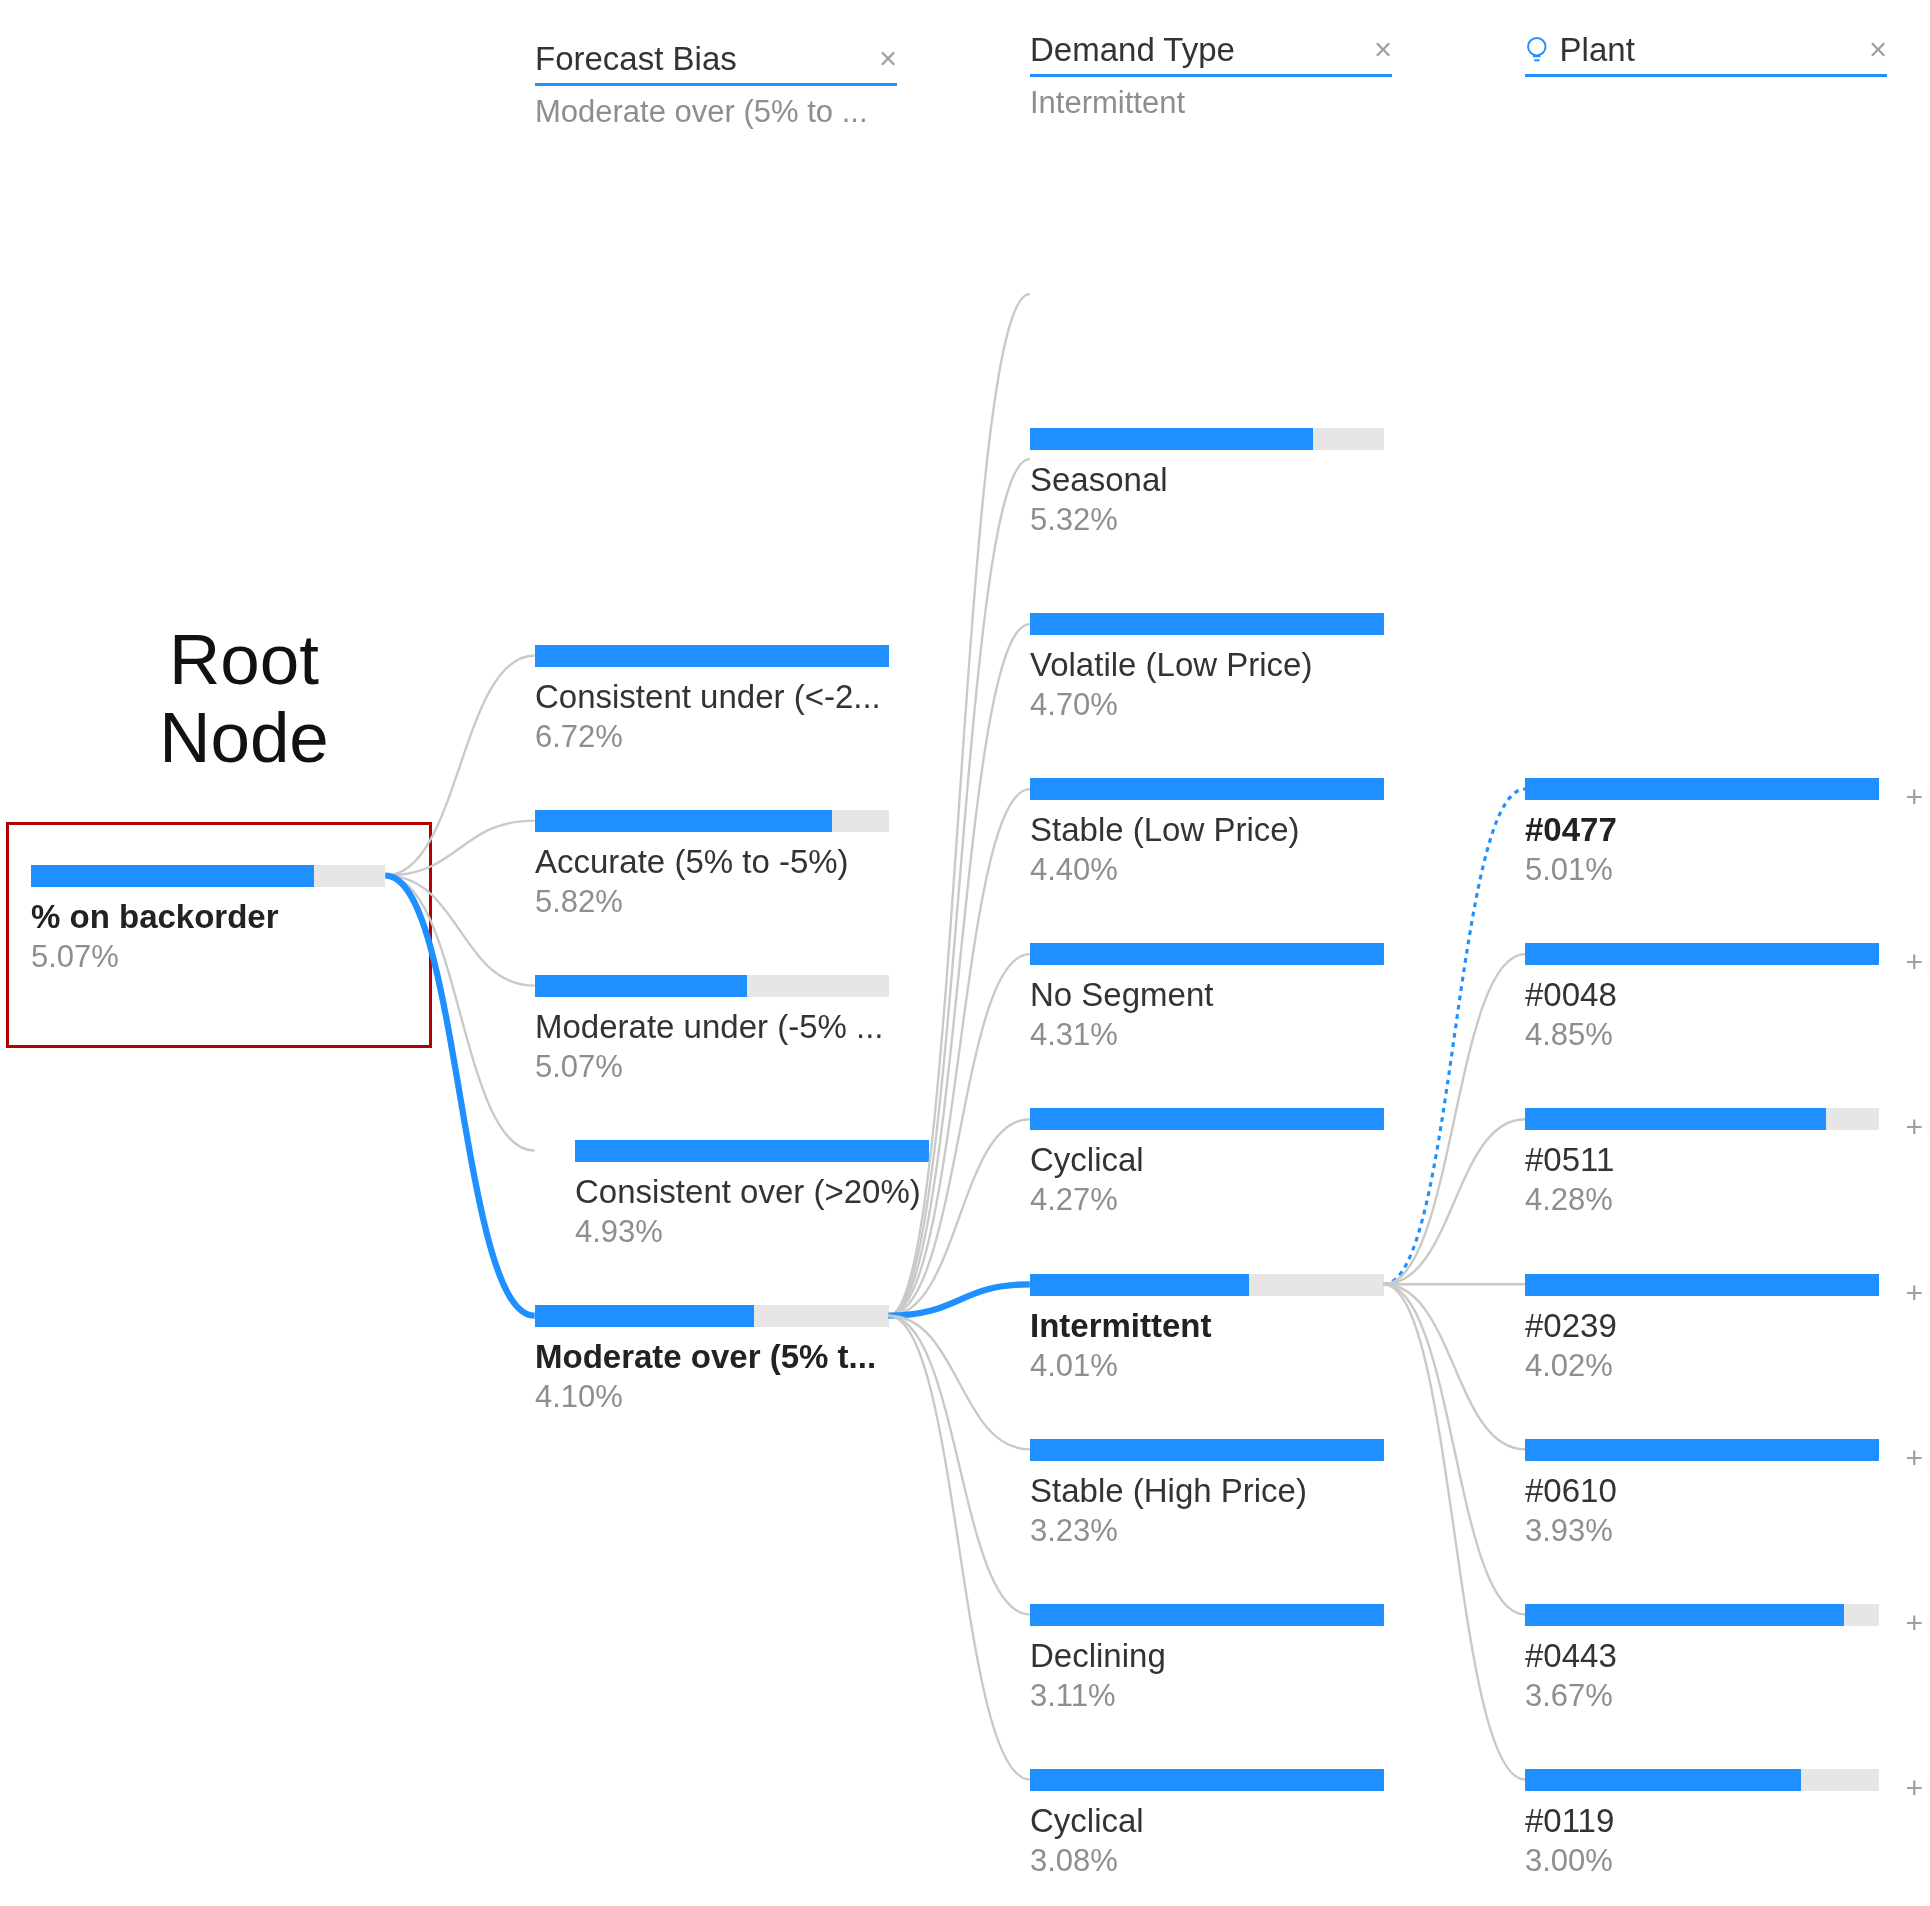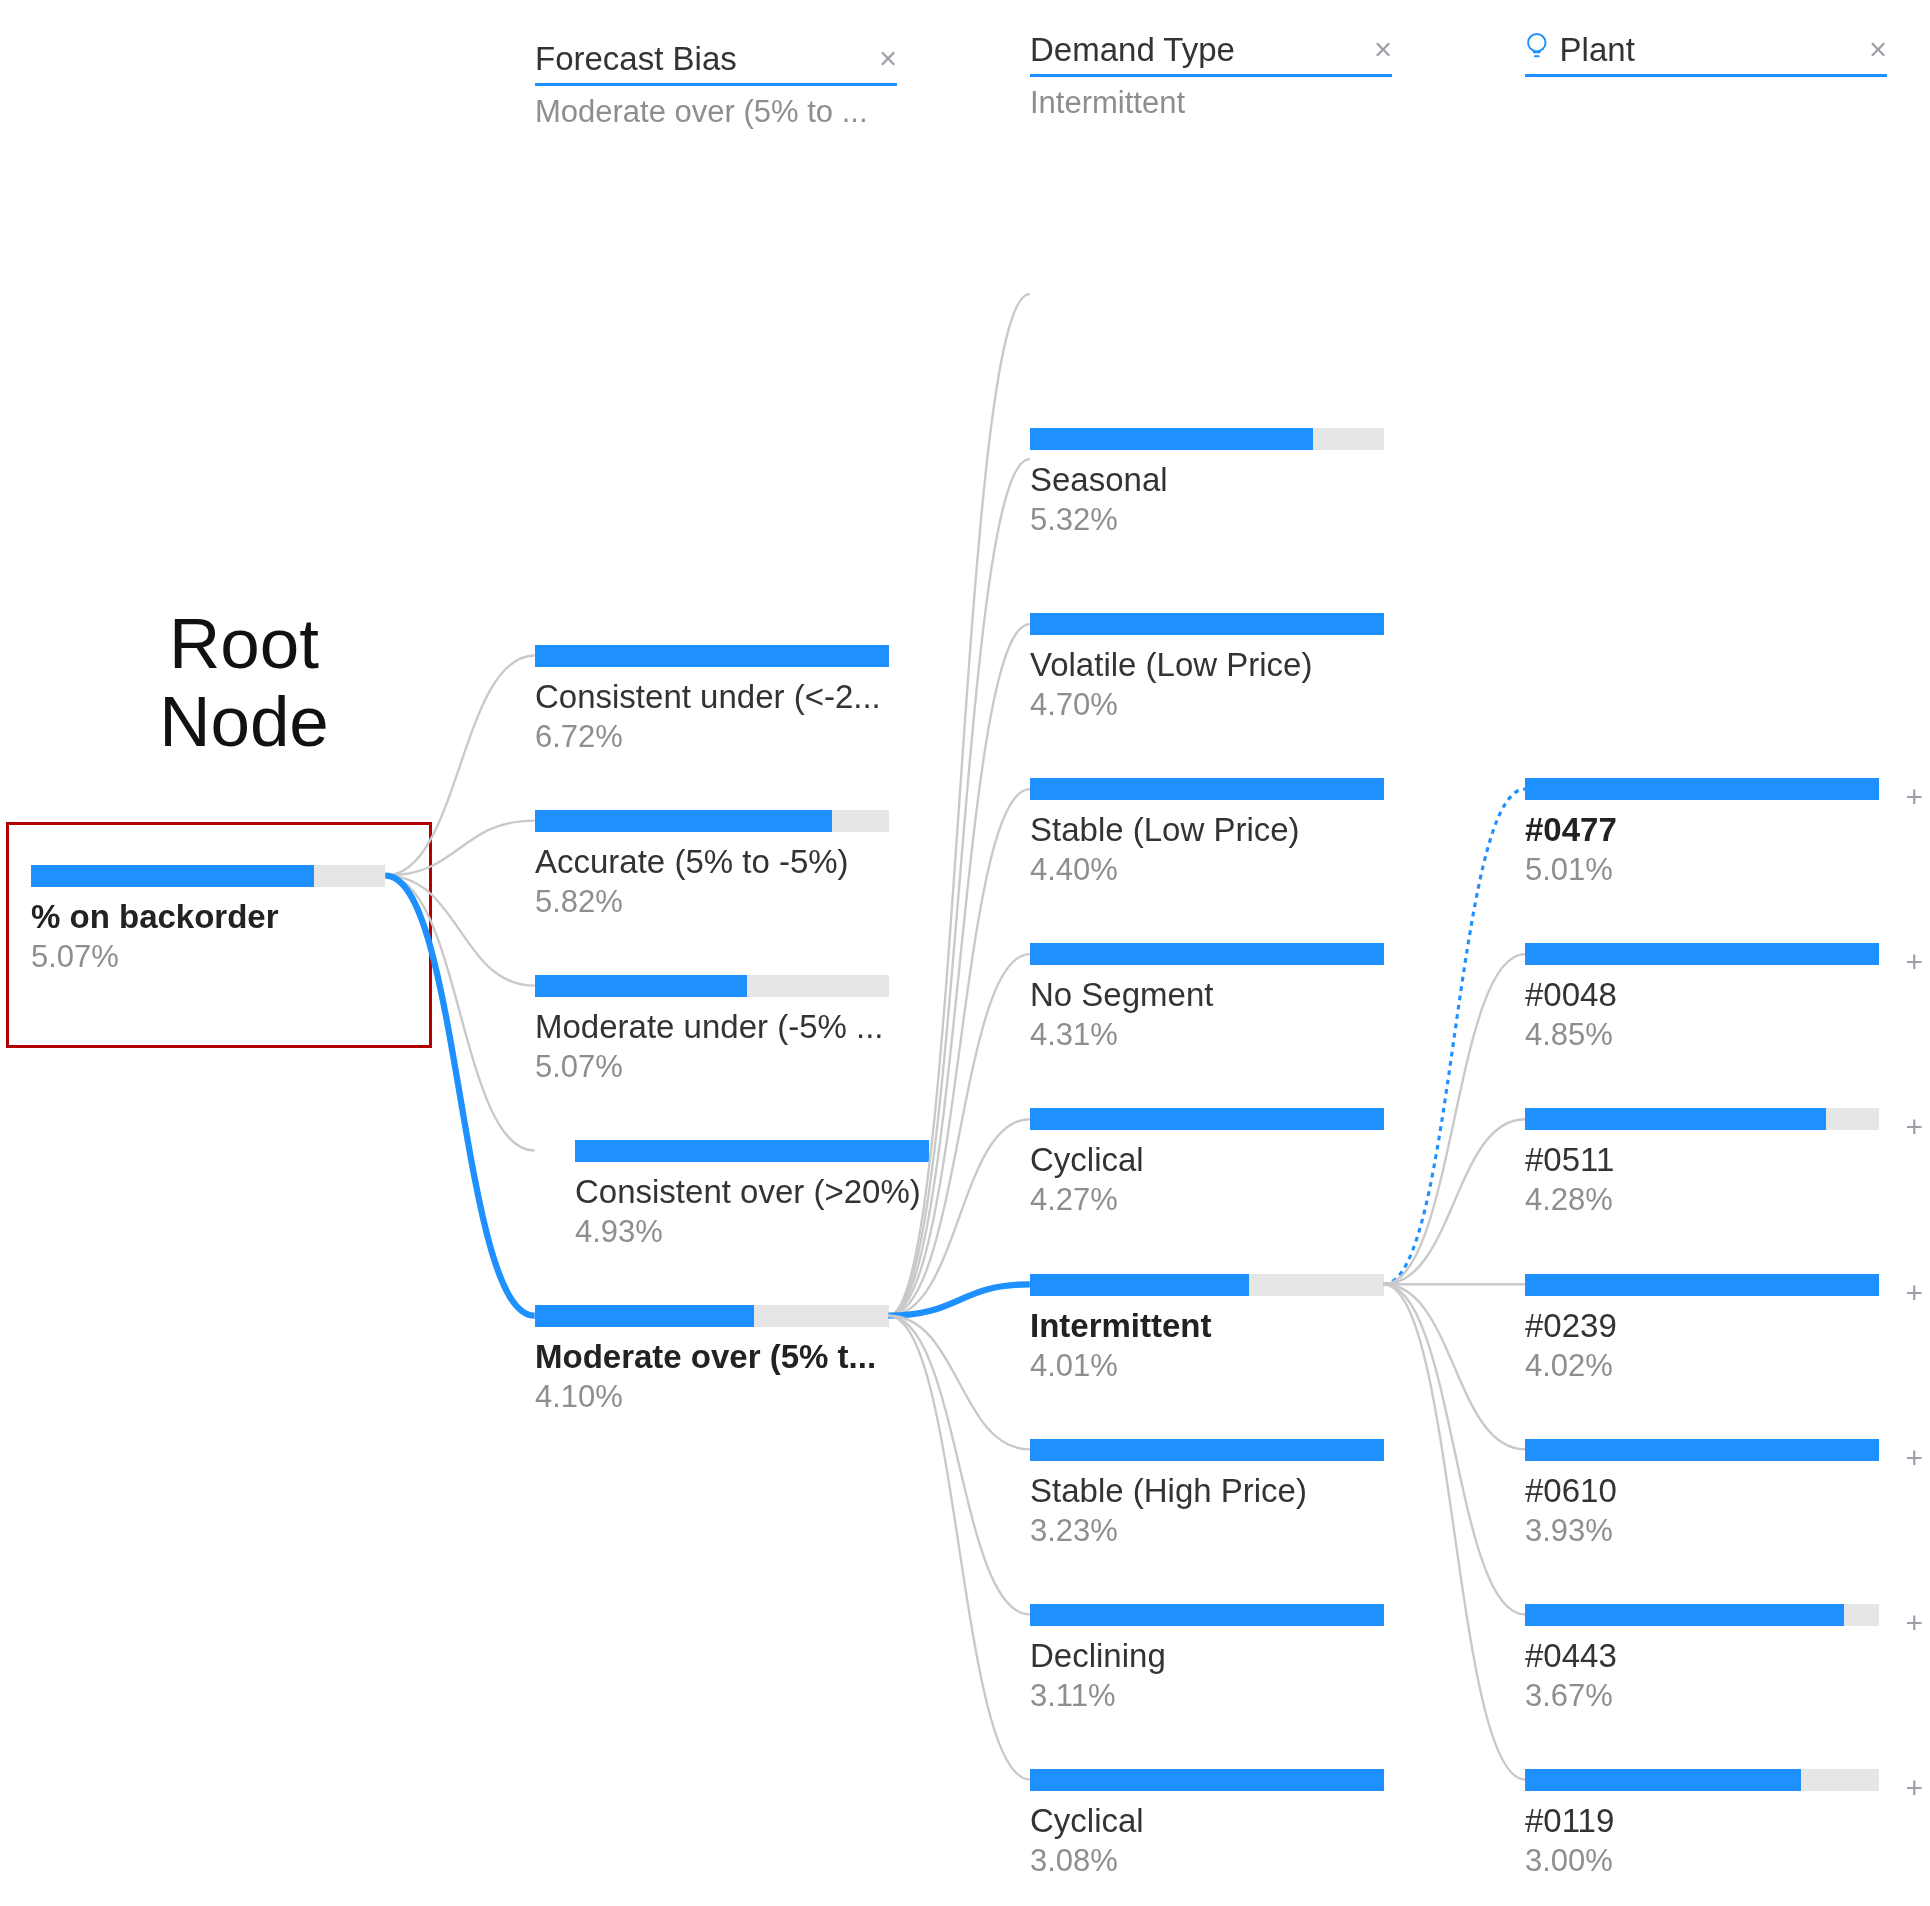--- a/index.html
+++ b/index.html
@@ -93,20 +93,21 @@
     font-size: 30px;
     color: #9aa0a6;
   }
   
   .annotation {
     position: absolute;
     font-size: 71px;
     color: #111;
     text-align: center;
     line-height: 1.1;
+    margin-top: 16px;
   }
   .root-highlight {
     position: absolute;
     border: 3.9px solid #b30000;
     pointer-events: none;
   }
 </style>
 </head>
 <body>
 
@@ -130,21 +131,21 @@
   <div class="col-header" style="left:1030px; top:31px;">
     <div class="title">
       <span>Demand Type</span>
       <span class="x">×</span>
     </div>
     <div class="subtitle">Intermittent</div>
   </div>
 
   <div class="col-header" style="left:1525px; top:31px;">
     <div class="title">
-      <span style="display:flex;">
+      <span style="display:flex;align-items:center;">
         <svg class="bulb" viewBox="0 0 24 32">
           <circle cx="12" cy="12" r="9" fill="none" stroke="#1e90ff" stroke-width="2"></circle>
           <path d="M9 22 h6 M10 26 h4" stroke="#1e90ff" stroke-width="2" stroke-linecap="round"></path>
         </svg>
         <span>Plant</span>
       </span>
       <span class="x">×</span>
     </div>
   </div>
 

